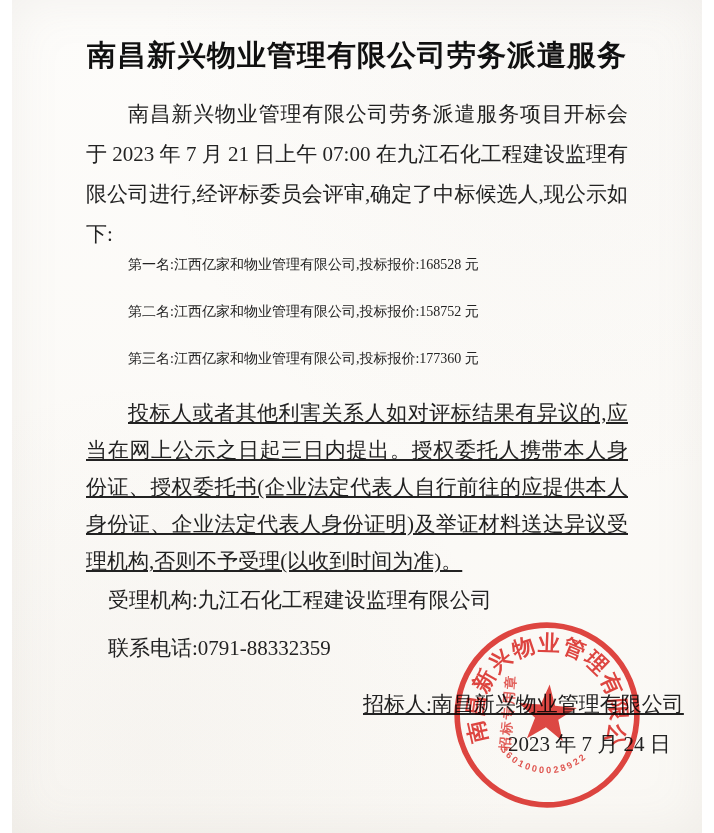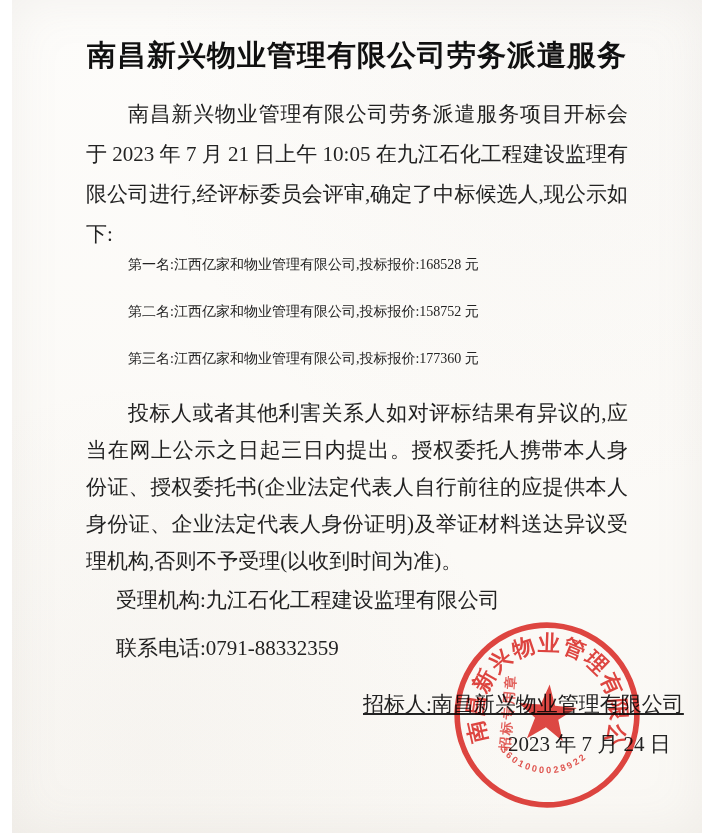--- a/index.html
+++ b/index.html
@@ -38,31 +38,32 @@
   .para {
     margin: 18px 0 0 0;
     font-size: 21px;
     line-height: 40px;
     text-align: justify;
     text-indent: 42px;
   }
   .para2 {
     margin-top: 8px;
     line-height: 37px;
+    text-decoration: underline;
   }
   .ranks { margin-top: 0; }
   .rank {
     margin: 0 0 26px 0;
     padding-left: 42px;
     font-size: 14px;
     line-height: 21px;
     white-space: nowrap;
   }
   .info {
-    margin: 8px;
+    margin: 0;
     padding-left: 22px;
     font-size: 21px;
     line-height: 21px;
   }
   .info.agency { margin-top: 10px; }
   .info.phone  { margin-top: 27px; }
   .bidder-line {
     position: absolute;
     left: 351px;
     top: 694px;
@@ -99,21 +100,21 @@
 </style>
 </head>
 <body>
 
 <div class="page">
 
   <h1 class="title">
     <span class="tl">南昌新兴物业管理有限公司劳务派遣服务</span>
   </h1>
 
-  <p class="para">南昌新兴物业管理有限公司劳务派遣服务项目开标会于 2023 年 7 月 21 日上午 10:05 在九江石化工程建设监理有限公司进行,经评标委员会评审,确定了中标候选人,现公示如下:</p>
+  <p class="para">南昌新兴物业管理有限公司劳务派遣服务项目开标会于 2023 年 7 月 21 日上午 07:00 在九江石化工程建设监理有限公司进行,经评标委员会评审,确定了中标候选人,现公示如下:</p>
 
   <div class="ranks">
     <p class="rank">第一名:江西亿家和物业管理有限公司,投标报价:168528 元</p>
     <p class="rank">第二名:江西亿家和物业管理有限公司,投标报价:158752 元</p>
     <p class="rank">第三名:江西亿家和物业管理有限公司,投标报价:177360 元</p>
   </div>
 
   <p class="para para2">投标人或者其他利害关系人如对评标结果有异议的,应当在网上公示之日起三日内提出。授权委托人携带本人身份证、授权委托书(企业法定代表人自行前往的应提供本人身份证、企业法定代表人身份证明)及举证材料送达异议受理机构,否则不予受理(以收到时间为准)。</p>
 
   <p class="info agency">受理机构:九江石化工程建设监理有限公司</p>

